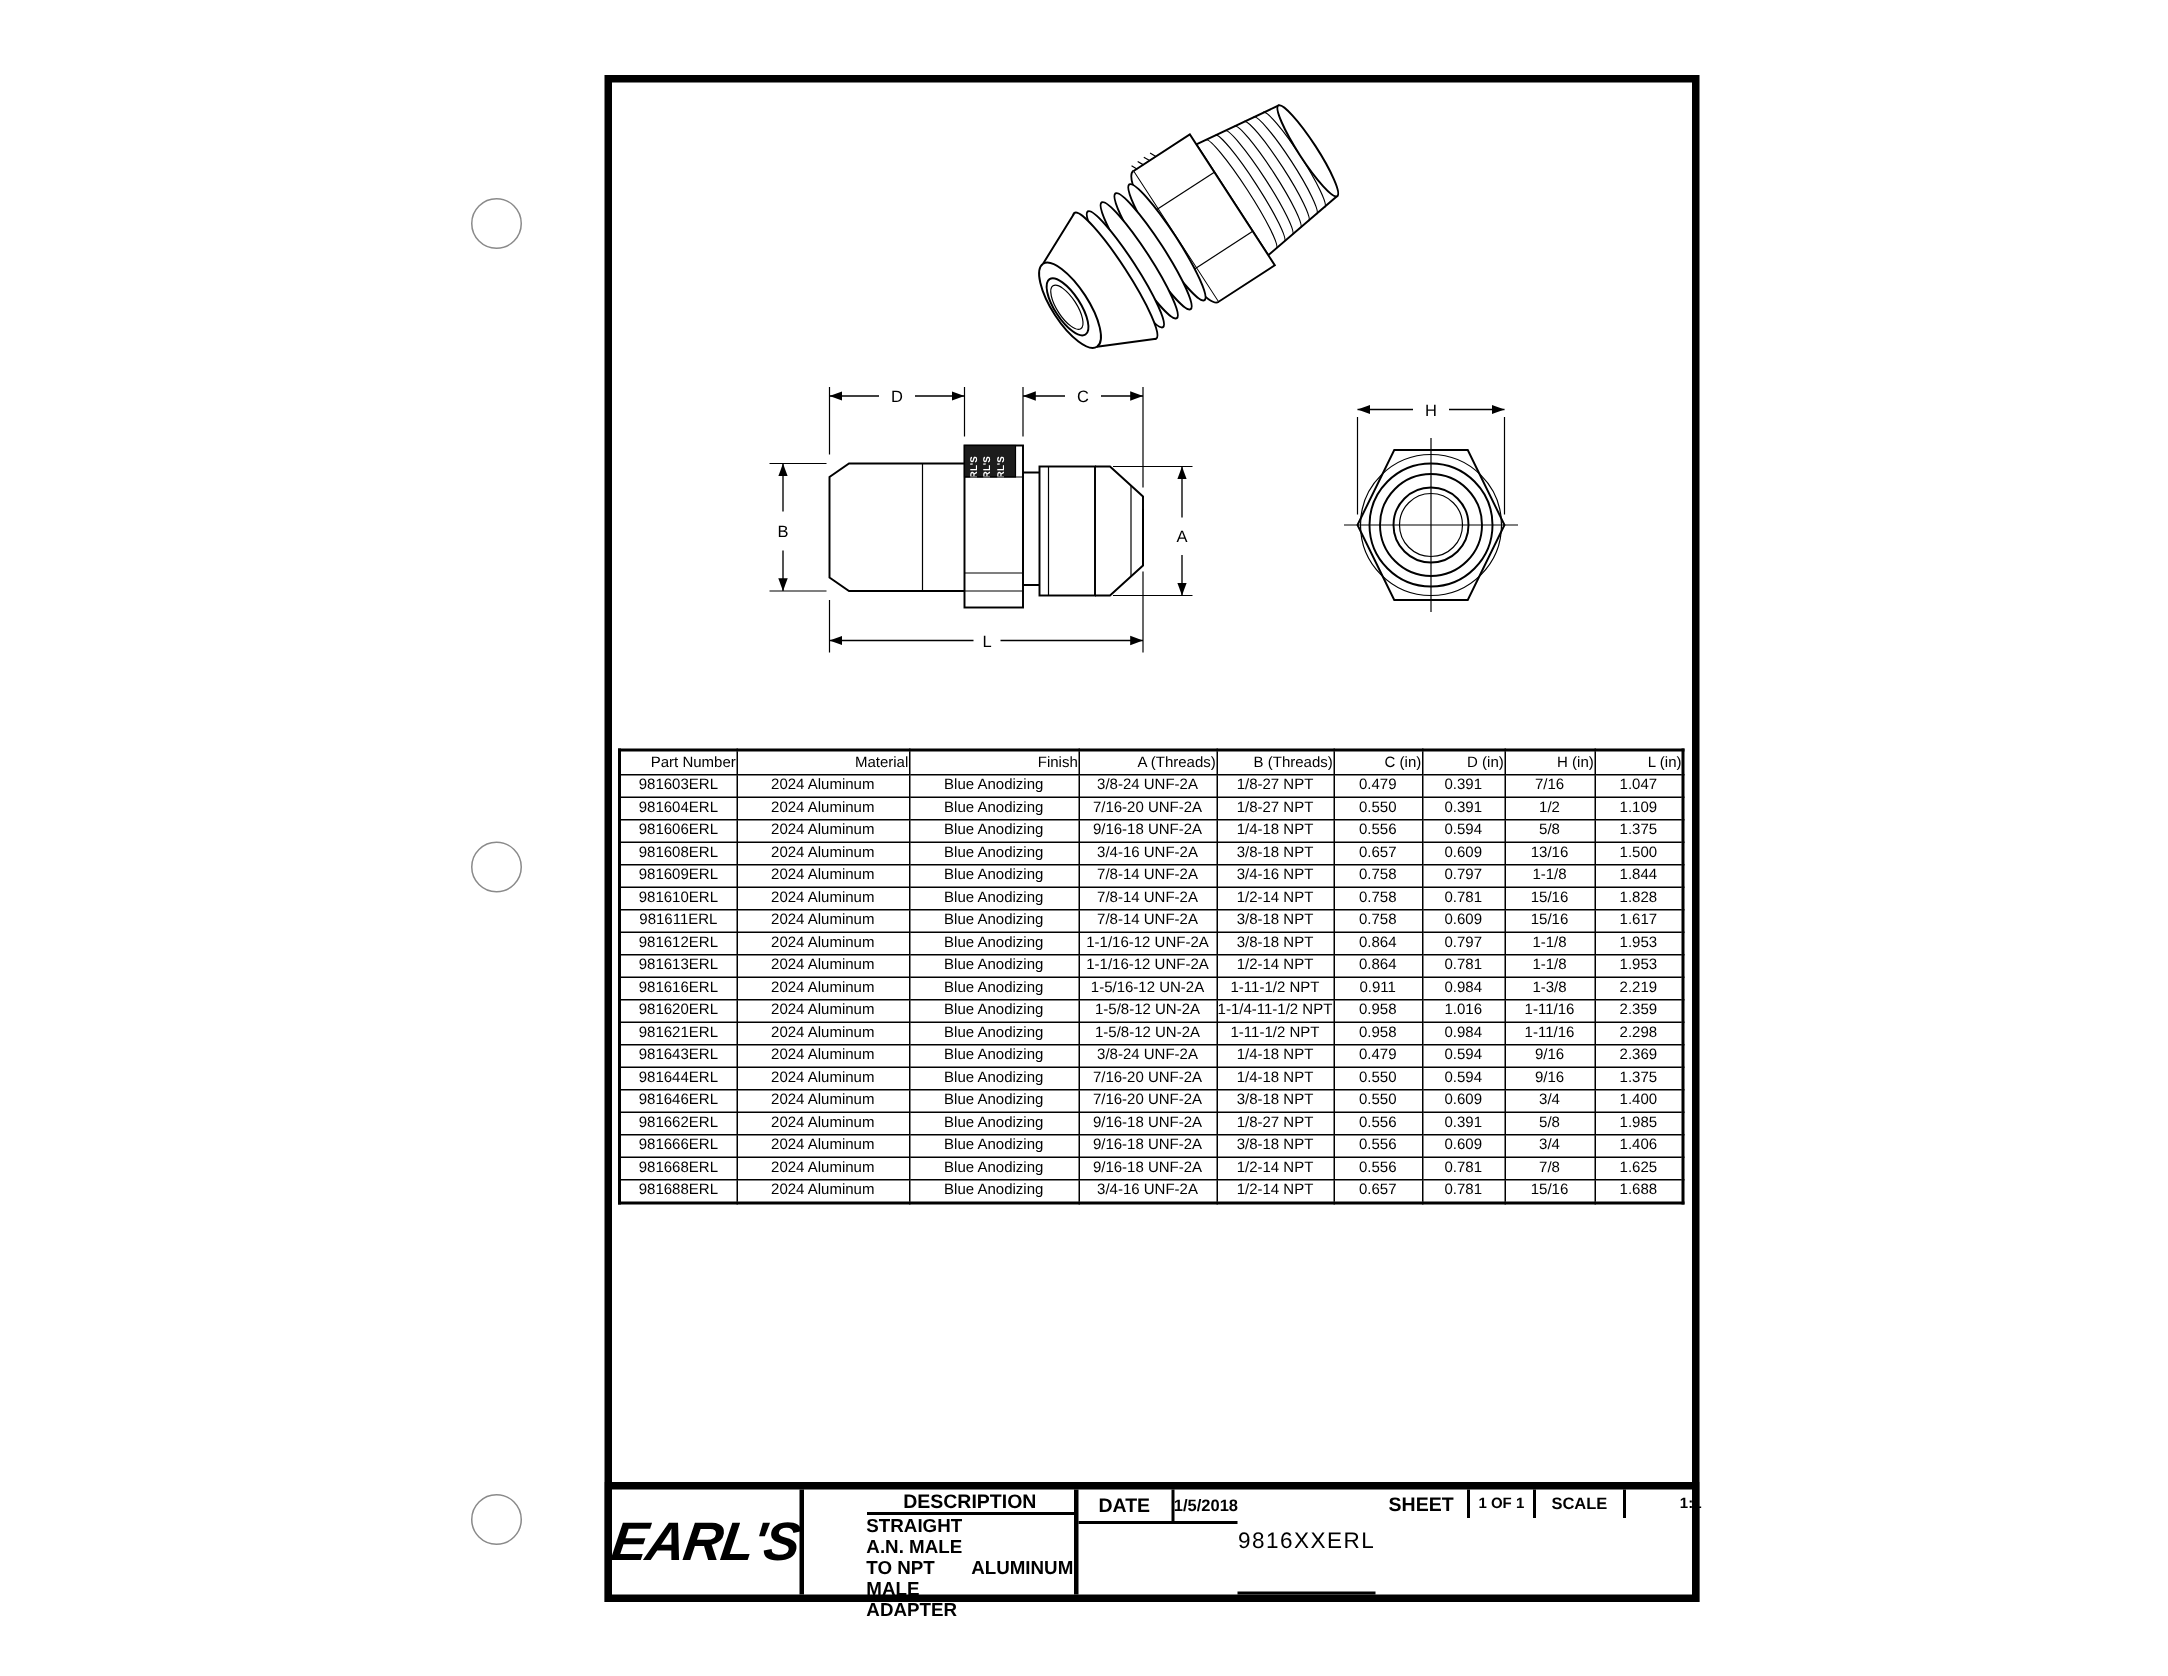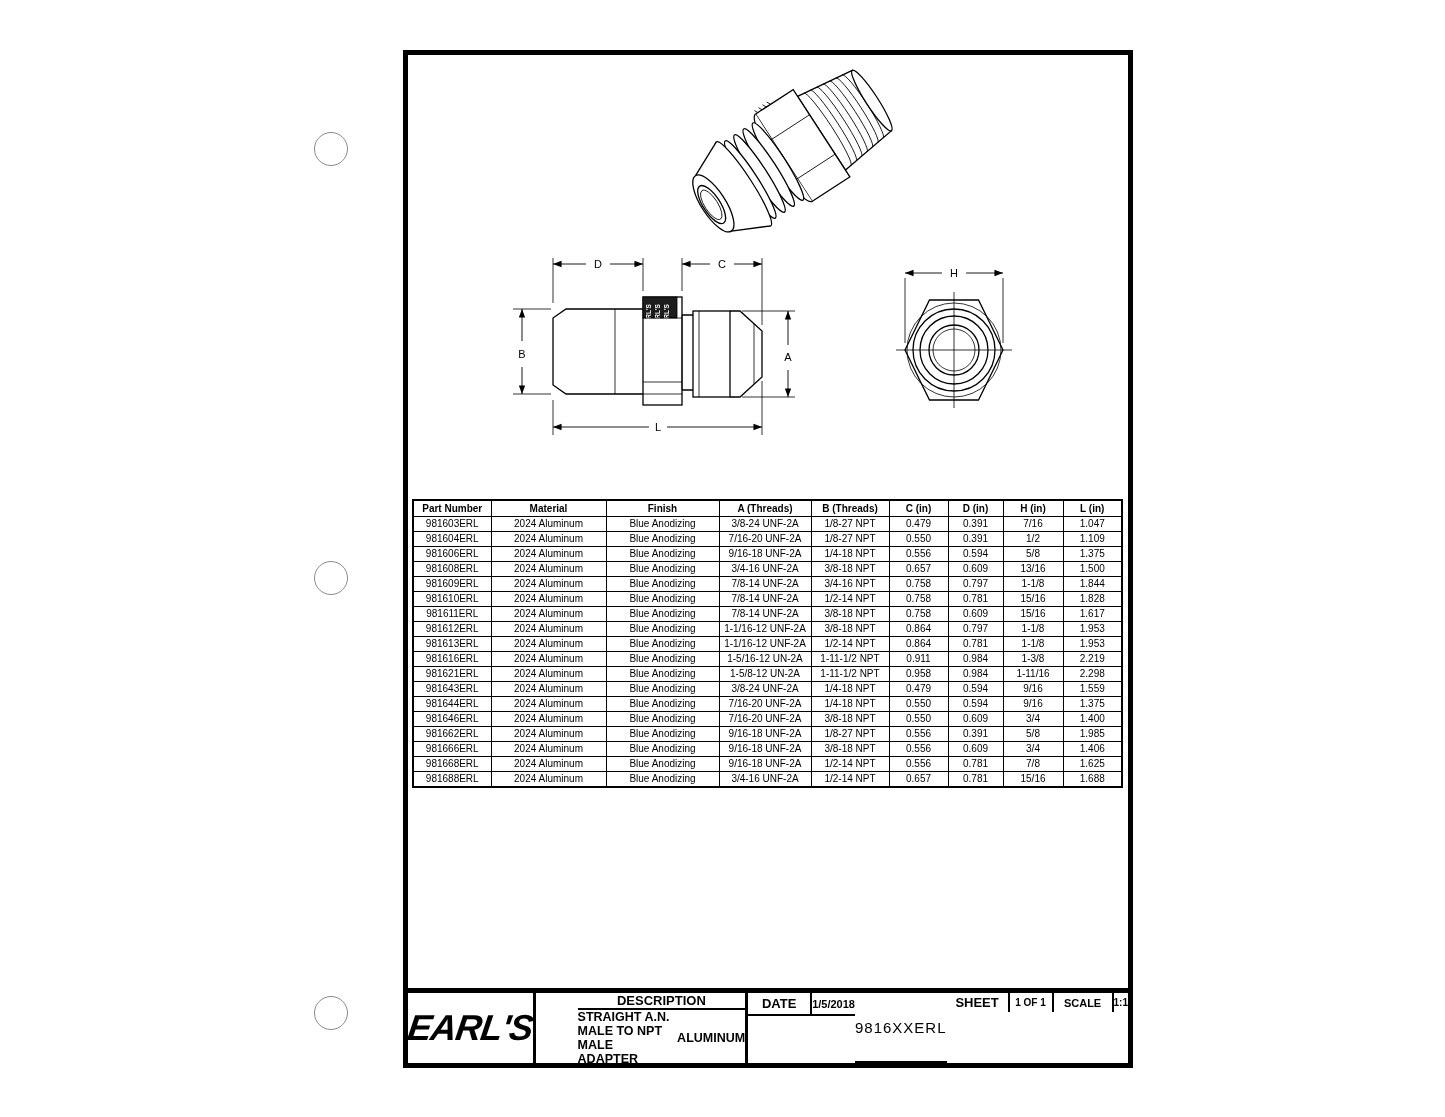--- a/index.html
+++ b/index.html
@@ -12,40 +12,40 @@
   .drawing-svg{position:absolute;left:403px;top:50px;width:730px;height:445px;}
   
   .parts-table{
     position:absolute;left:412px;top:499px;width:709px;border-collapse:collapse;
     table-layout:fixed;font-size:10px;line-height:1;
   }
   .parts-table th,.parts-table td{
     border:1px solid #000;text-align:center;vertical-align:middle;
     padding:0;height:14px;overflow:hidden;white-space:nowrap;
   }
-  .parts-table th{font-weight:bold;height:15px;}
+  .parts-table th{font-weight:normal;height:15px;text-align:right;}
   .parts-table{border:2px solid #000;}
   
   .titleblock{position:absolute;left:403px;top:988px;width:730px;height:80px;border:5px solid #000;box-sizing:border-box;background:#fff;display:flex;}
   .tb-logo{width:170px;border-right:3px solid #000;box-sizing:border-box;display:flex;align-items:center;justify-content:center;}
   .logo-text{font-size:36px;font-weight:900;font-style:italic;letter-spacing:-1px;transform:skewX(-8deg);}
   .tb-desc{width:348px;border-right:3px solid #000;box-sizing:border-box;display:flex;flex-direction:column;padding-left:42px;}
   .tb-desc-head{height:21px;border-bottom:2px solid #000;display:flex;align-items:center;justify-content:center;font-weight:bold;font-size:13px;}
   .tb-desc-body{flex:1;display:flex;flex-direction:row;align-items:center;justify-content:center;font-weight:bold;font-size:12.5px;gap:6px;}
   .tb-right{flex:1;display:flex;flex-direction:row;}
   .tb-row1{height:21px;border-bottom:2px solid #000;display:flex;}
   .tb-date-label{width:64px;border-right:2px solid #000;box-sizing:border-box;display:flex;align-items:center;justify-content:center;font-weight:bold;font-size:13px;}
   .tb-date-value{flex:1;display:flex;align-items:center;justify-content:center;font-weight:bold;font-size:11px;}
   .tb-row2{flex:1;border-bottom:2px solid #000;display:flex;align-items:center;justify-content:center;font-size:15px;letter-spacing:1px;}
   .tb-row3{height:19px;display:flex;font-weight:bold;}
   .tb-row3 > div{display:flex;align-items:center;justify-content:center;box-sizing:border-box;}
   .tb-sheet-label{width:63px;border-right:2px solid #000;font-size:13px;}
   .tb-sheet-value{width:44px;border-right:2px solid #000;font-size:10px;}
   .tb-scale-label{width:60px;border-right:2px solid #000;font-size:11px;}
-  .tb-scale-value{flex:1;font-size:10px;}
+  .tb-scale-value{flex:1;font-size:10px;padding-left:36px;}
   .footnote{position:absolute;top:1127px;font-weight:bold;font-size:12px;}
   .footnote-left{left:404px;}
   .footnote-right{right:312px;}
   
   .outline{fill:none;stroke:#000;stroke-width:1.3;}
   .outline-fill{fill:#fff;stroke:#000;stroke-width:1.3;}
   .thinline{fill:none;stroke:#000;stroke-width:0.8;}
   .dimline{fill:none;stroke:#000;stroke-width:0.9;}
   .dimtext{font-family:"Liberation Sans",sans-serif;font-size:11px;fill:#000;text-anchor:middle;}
   .knurltext{font-family:"Liberation Sans",sans-serif;font-size:6.5px;font-weight:bold;fill:#fff;text-anchor:middle;}
@@ -293,40 +293,51 @@
         <td>2024 Aluminum</td>
         <td>Blue Anodizing</td>
         <td>1-5/16-12 UN-2A</td>
         <td>1-11-1/2 NPT</td>
         <td>0.911</td>
         <td>0.984</td>
         <td>1-3/8</td>
         <td>2.219</td>
       </tr>
       <tr>
+        <td>981620ERL</td>
+        <td>2024 Aluminum</td>
+        <td>Blue Anodizing</td>
+        <td>1-5/8-12 UN-2A</td>
+        <td>1-1/4-11-1/2 NPT</td>
+        <td>0.958</td>
+        <td>1.016</td>
+        <td>1-11/16</td>
+        <td>2.359</td>
+      </tr>
+      <tr>
         <td>981621ERL</td>
         <td>2024 Aluminum</td>
         <td>Blue Anodizing</td>
         <td>1-5/8-12 UN-2A</td>
         <td>1-11-1/2 NPT</td>
         <td>0.958</td>
         <td>0.984</td>
         <td>1-11/16</td>
         <td>2.298</td>
       </tr>
       <tr>
         <td>981643ERL</td>
         <td>2024 Aluminum</td>
         <td>Blue Anodizing</td>
         <td>3/8-24 UNF-2A</td>
         <td>1/4-18 NPT</td>
         <td>0.479</td>
         <td>0.594</td>
         <td>9/16</td>
-        <td>1.559</td>
+        <td>2.369</td>
       </tr>
       <tr>
         <td>981644ERL</td>
         <td>2024 Aluminum</td>
         <td>Blue Anodizing</td>
         <td>7/16-20 UNF-2A</td>
         <td>1/4-18 NPT</td>
         <td>0.550</td>
         <td>0.594</td>
         <td>9/16</td>

